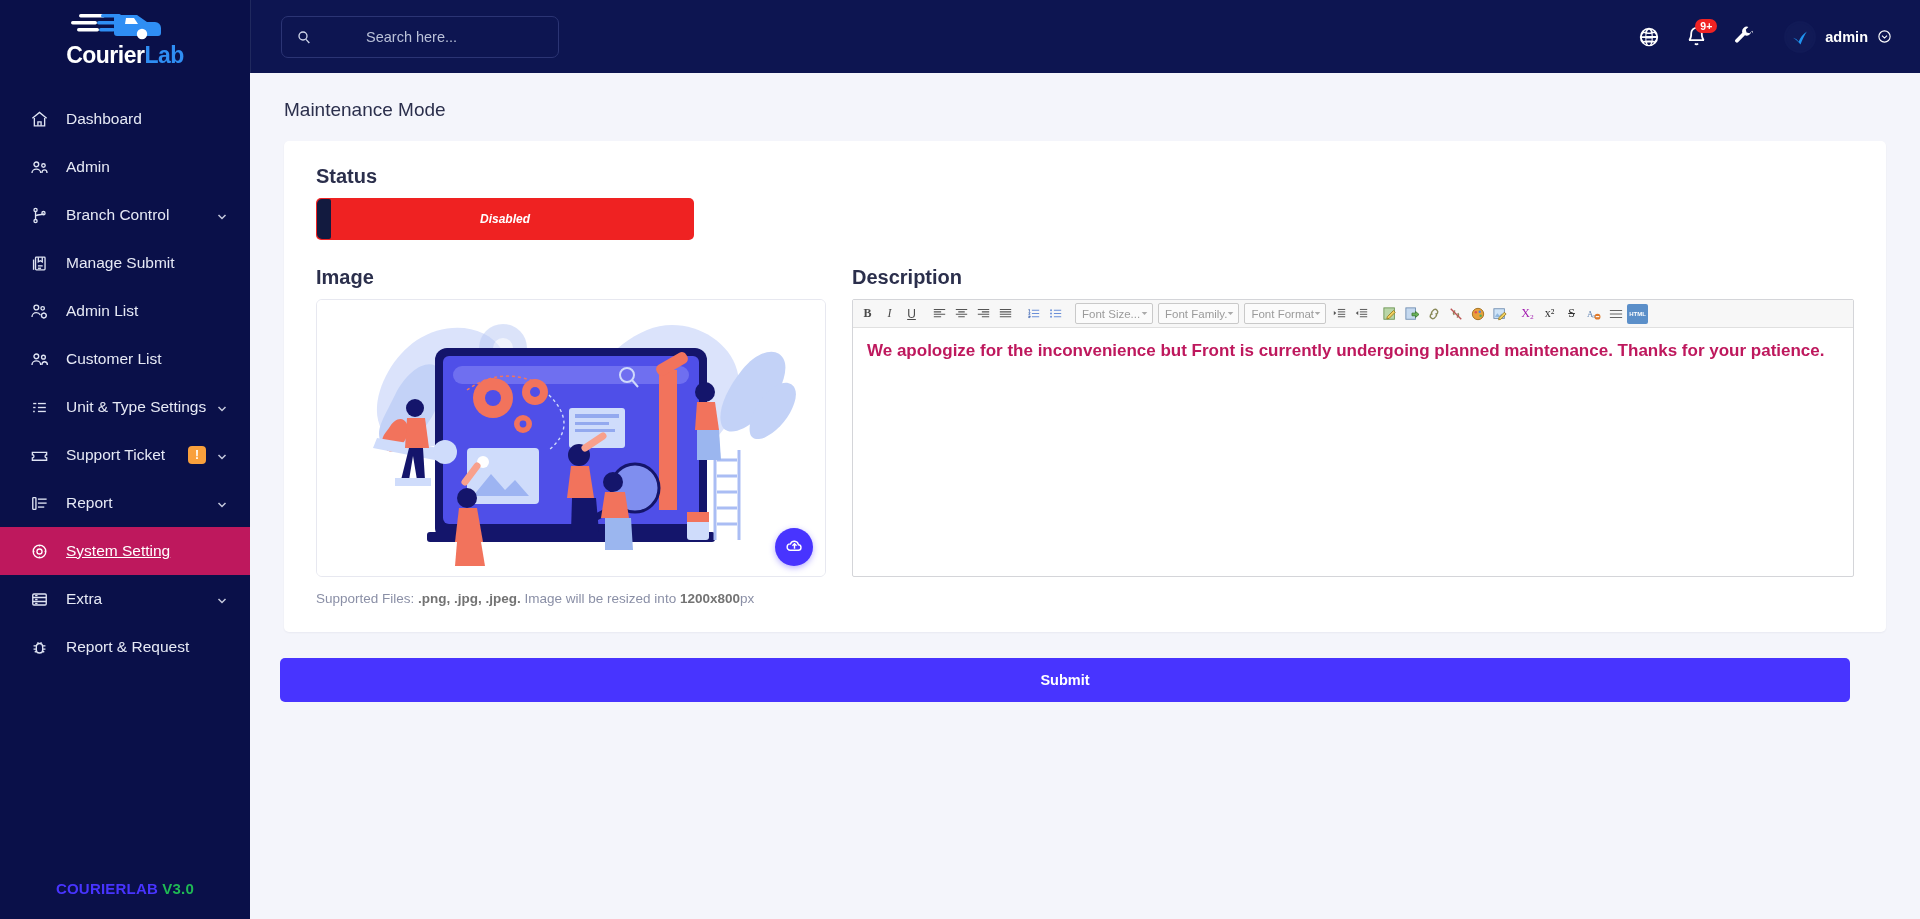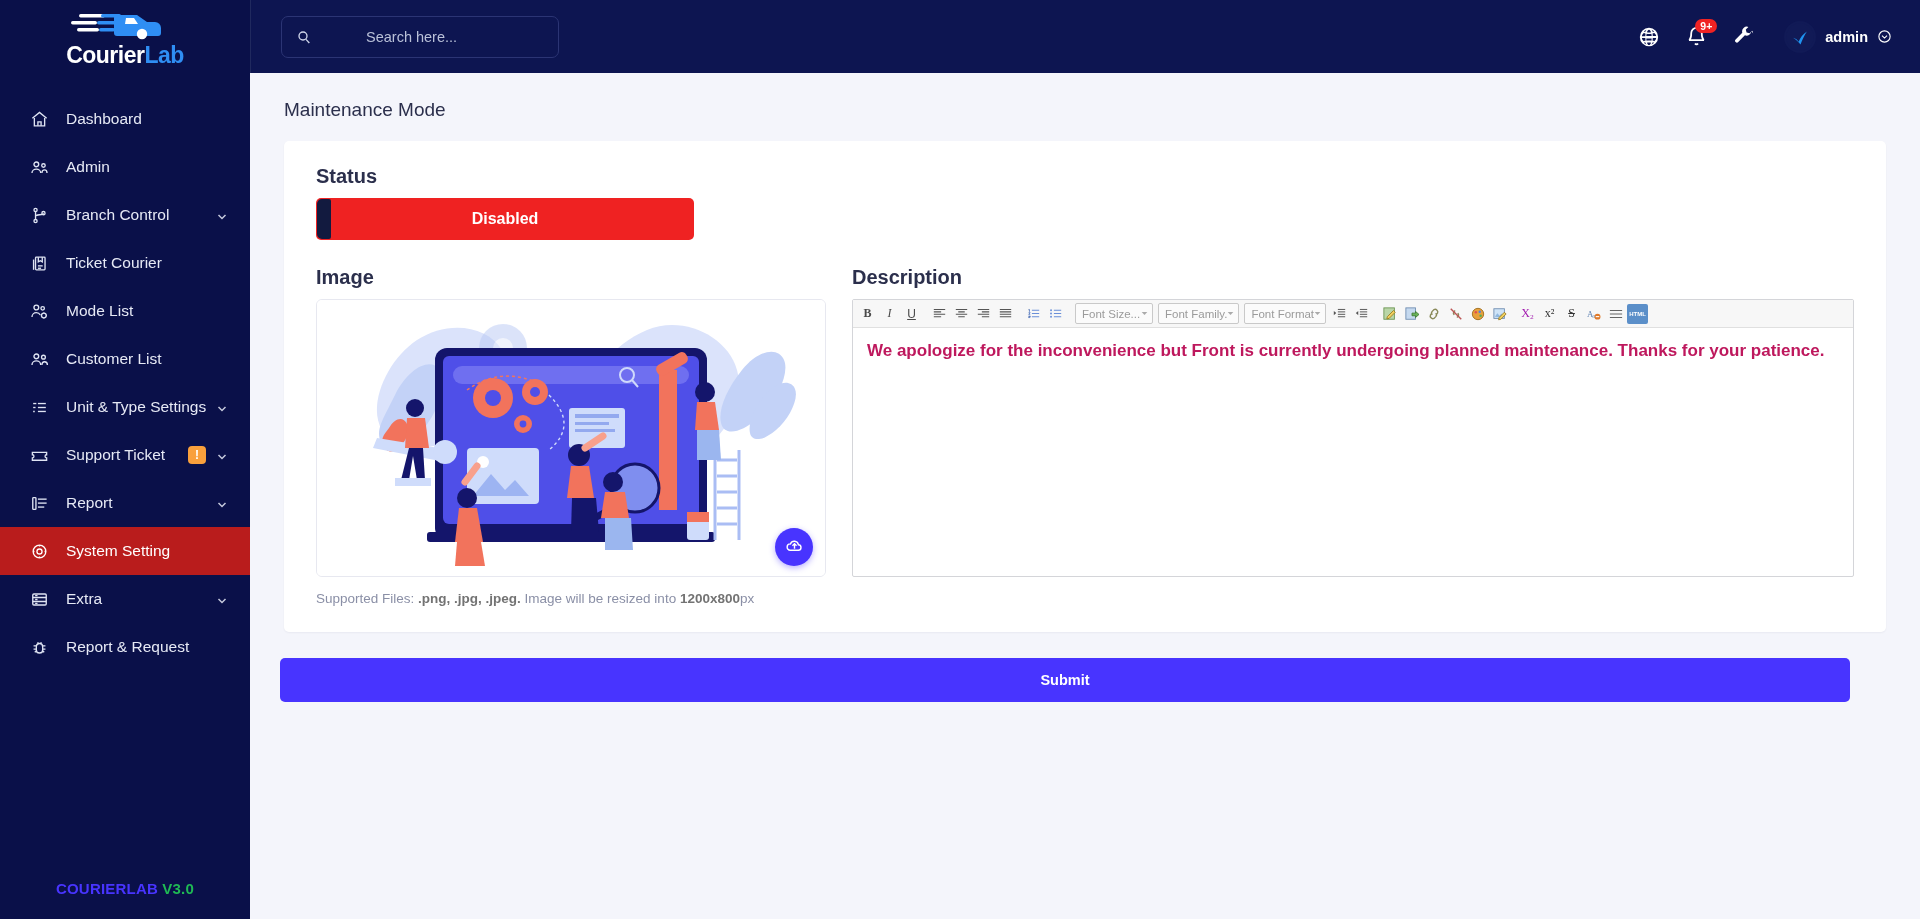--- a/index.html
+++ b/index.html
@@ -34,21 +34,21 @@
     display: flex; align-items: center;
     height: 48px; padding: 0 22px 0 30px;
     color: #e6e9f5; font-size: 15.5px;
     cursor: pointer; position: relative;
   }
   .nav-item .ic {
     width: 26px; min-width: 26px; display: flex; align-items: center;
     color: #dfe4f3; margin-right: 10px;
   }
   .nav-item .lbl { flex: 1; white-space: nowrap; }
-  .nav-item.active { background: #b91c1c; color: #fff; }
+  .nav-item.active { background: #be185d; color: #fff; text-decoration: underline; }
   .nav-item.active .ic { color: #fff; }
   .chev { width: 12px; height: 12px; opacity: .85; }
   .badge-warn {
     background: #f9a03c; color: #fff; font-size: 12px; font-weight: bold;
     border-radius: 4px; padding: 2px 7px; line-height: 14px; margin-right: 10px;
   }
   .sidebar-footer {
     text-align: center; padding-bottom: 22px;
     font-size: 15px; font-weight: bold; letter-spacing: .2px;
   }
@@ -100,21 +100,21 @@
 
   .toggle {
     width: 378px; height: 42px; background: #ef2222; border-radius: 5px;
     display: flex; align-items: center; justify-content: center; position: relative;
     cursor: pointer; margin-left: 16px;
   }
   .toggle .knob {
     position: absolute; left: 1px; top: 1px; width: 14px; height: 40px;
     background: #121a3f; border-radius: 5px 2px 2px 5px;
   }
-  .toggle .tlbl { color: #fff; font-size: 16px; font-weight: bold; }
+  .toggle .tlbl { color: #fff; font-size: 12px; font-weight: bold; font-style: italic; }
 
   .cols { display: flex; gap: 26px; margin-top: 26px; padding: 0 16px; }
   .col-left { width: 510px; min-width: 510px; }
   .col-right { flex: 1; min-width: 0; }
 
   .img-frame {
     border: 1px solid #e7e8f0; border-radius: 6px; height: 278px;
     position: relative; overflow: hidden; background: #fff;
   }
   .upload-btn {
@@ -233,34 +233,34 @@
       <div class="nav-item">
         <span class="ic">
           <svg width="19" height="19" viewBox="0 0 24 24" fill="none" stroke="currentColor" stroke-width="1.7">
               <rect x="7" y="4" width="12" height="16" rx="1"></rect>
               <path d="M4.5 7v13"></path>
               <path d="M10.5 4v6l2.5-1.5L15.5 10V4"></path>
               <path d="M10 15h6"></path>
               <path d="M10 18h4"></path>
             </svg>
         </span>
-        <span class="lbl">Ticket Courier</span>
+        <span class="lbl">Manage Submit</span>
       </div>
 
       <div class="nav-item">
         <span class="ic">
           <svg width="19" height="19" viewBox="0 0 24 24" fill="none" stroke="currentColor" stroke-width="1.7">
               <circle cx="8" cy="7" r="3"></circle>
               <circle cx="16" cy="8" r="2.2"></circle>
               <path d="M2.5 19c0-3.3 2.5-5.5 5.5-5.5 2.2 0 4.1 1.2 5 3"></path>
               <circle cx="17.5" cy="17" r="3"></circle>
               <path d="M17.5 13.2v1M17.5 19.8v1M13.7 17h1M20.3 17h1"></path>
             </svg>
         </span>
-        <span class="lbl">Mode List</span>
+        <span class="lbl">Admin List</span>
       </div>
 
       <div class="nav-item">
         <span class="ic">
           <svg width="19" height="19" viewBox="0 0 24 24" fill="none" stroke="currentColor" stroke-width="1.7">
               <circle cx="8" cy="8" r="3"></circle>
               <circle cx="17" cy="9" r="2.4"></circle>
               <path d="M2.5 19c0-3.1 2.6-5.2 5.5-5.2s5.5 2.1 5.5 5.2"></path>
               <path d="M15 19c0-2.4 1.2-4.2 3.4-4.2S22 16.6 22 19"></path>
             </svg>

